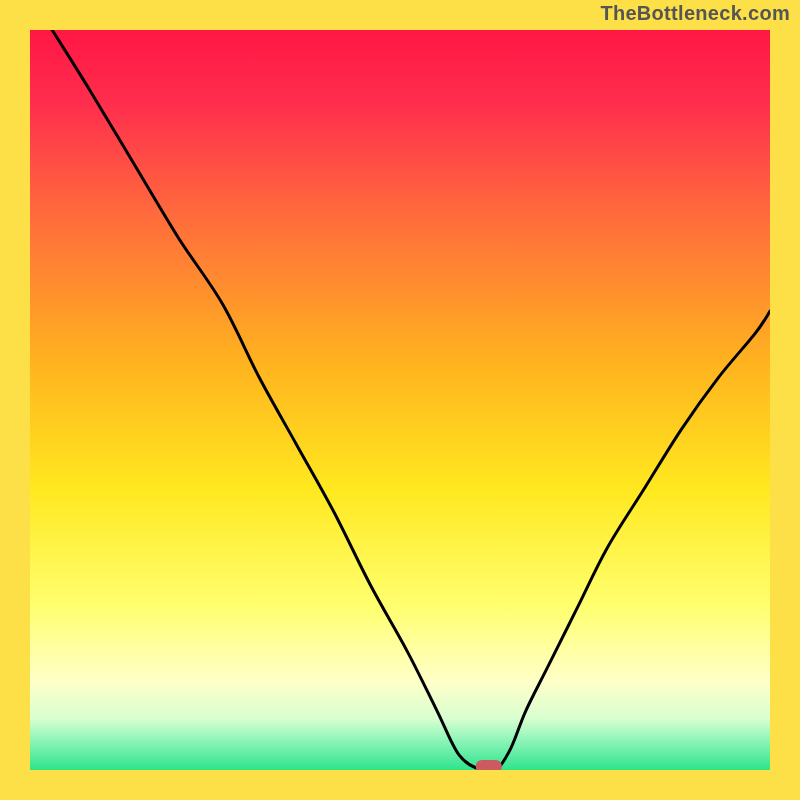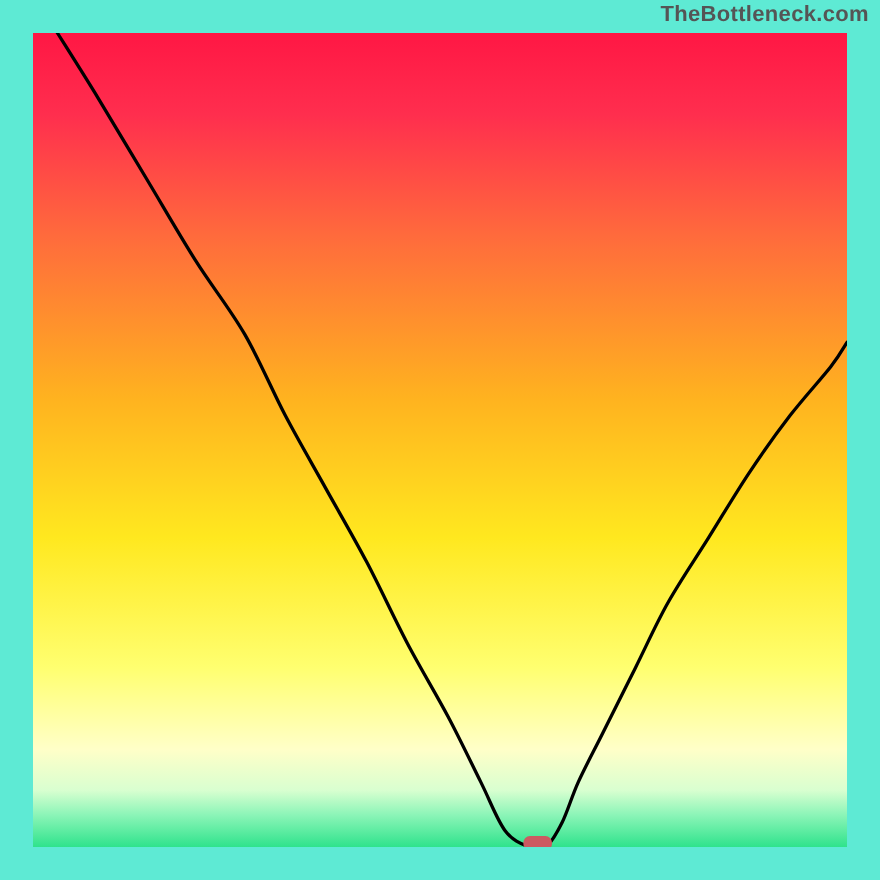--- a/index.html
+++ b/index.html
@@ -8,21 +8,21 @@
     width: 800px;
     height: 800px;
     background: #000;
     overflow: hidden;
     font-family: Arial, Helvetica, sans-serif;
   }
   .outer {
     position: relative;
     width: 800px;
     height: 800px;
-    background: #5eead4;
+    background: #fde047;
   }
   .attribution {
     position: absolute;
     top: 2px;
     right: 10px;
     color: #555;
     font-size: 20px;
     font-weight: 600;
     letter-spacing: 0.3px;
     z-index: 50;

